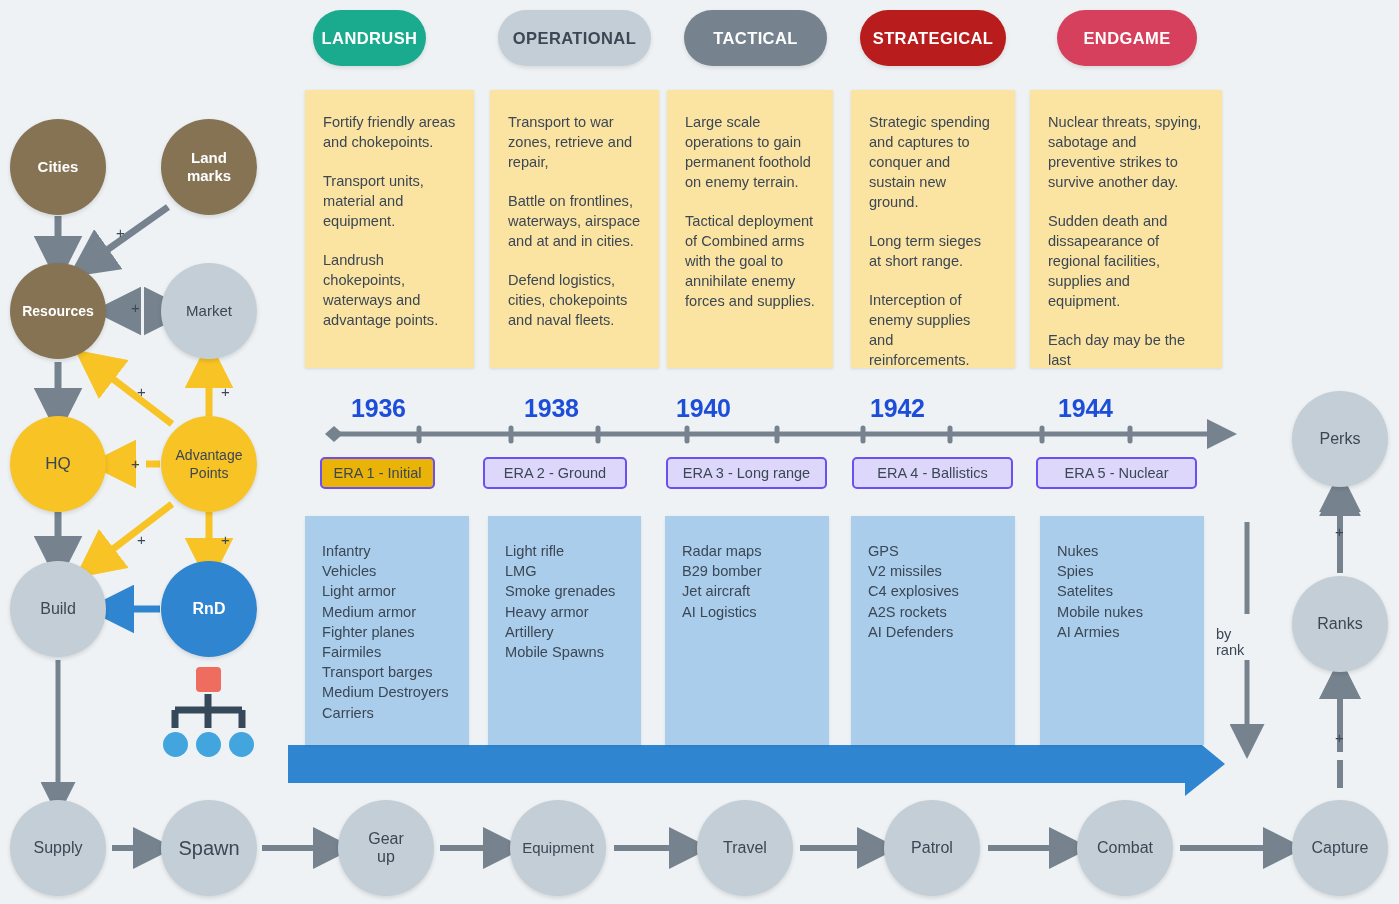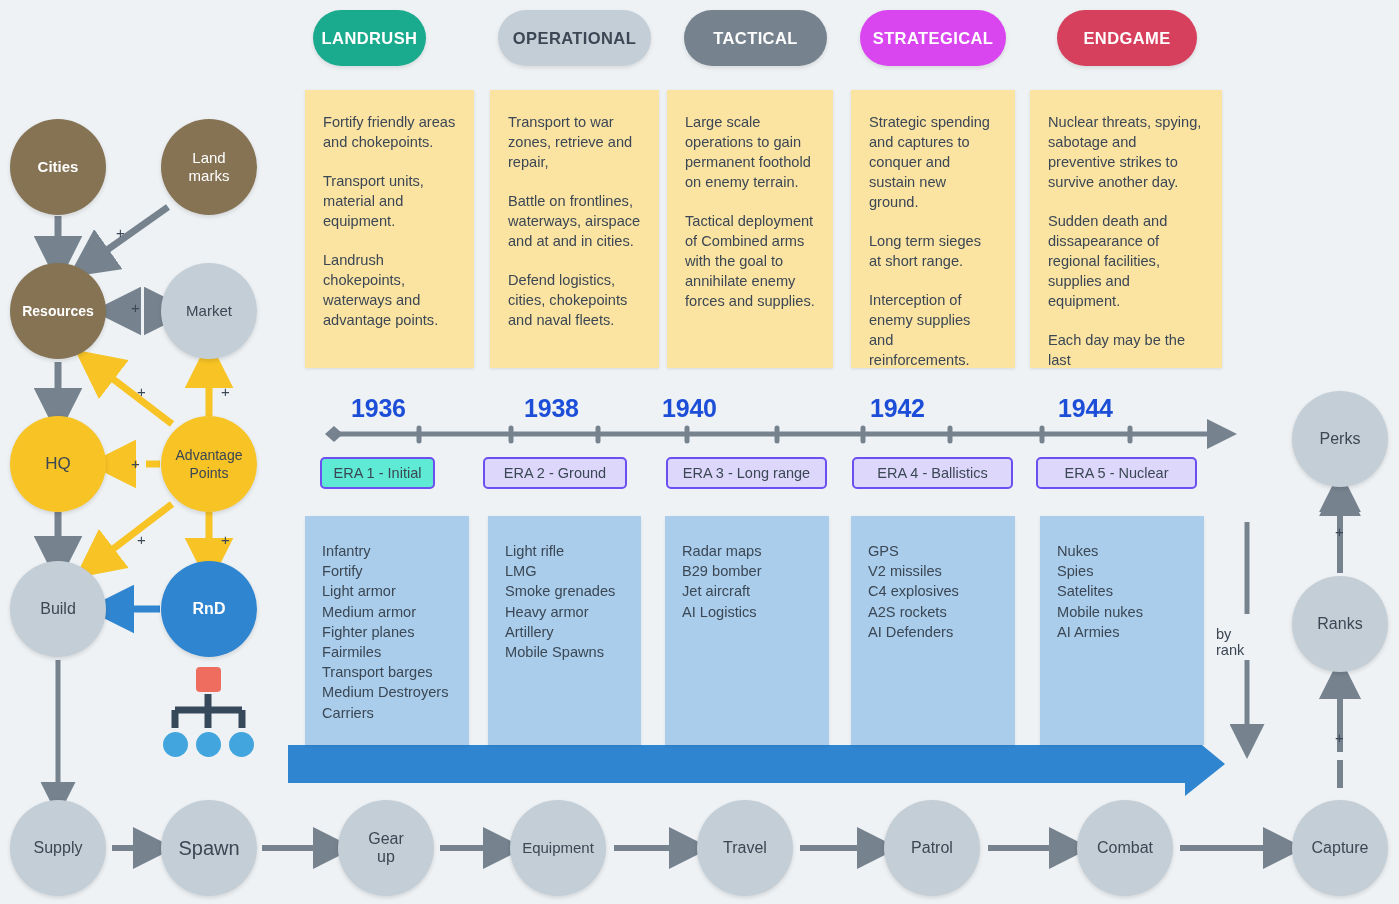--- a/index.html
+++ b/index.html
@@ -188,21 +188,21 @@
     </g>
 
     <g>
       <path d="M288 745 L1185 745 L1185 731 L1225 764 L1185 796 L1185 783 L288 783 Z" fill="#2f85d0"></path>
     </g>
   </svg>
 
   <div class="pill" style="left: 313px; top: 10px; width: 113px; background: rgb(26, 171, 142); color: rgb(255, 255, 255);">LANDRUSH</div>
   <div class="pill" style="left: 498px; top: 10px; width: 153px; background: rgb(196, 206, 214); color: rgb(59, 71, 84);">OPERATIONAL</div>
   <div class="pill" style="left: 684px; top: 10px; width: 143px; background: rgb(118, 131, 143); color: rgb(255, 255, 255);">TACTICAL</div>
-  <div class="pill" style="left: 860px; top: 10px; width: 146px; background: #d946ef; color: rgb(255, 255, 255);">STRATEGICAL</div>
+  <div class="pill" style="left: 860px; top: 10px; width: 146px; background: #b91c1c; color: rgb(255, 255, 255);">STRATEGICAL</div>
   <div class="pill" style="left: 1057px; top: 10px; width: 140px; background: rgb(214, 64, 92); color: rgb(255, 255, 255);">ENDGAME</div>
 
   <div class="desc" style="left:305px;top:90px;width:169px;height:278px;">
       <p>Fortify friendly areas and chokepoints.</p>
       <p>Transport units, material and equipment.</p>
       <p>Landrush chokepoints, waterways and advantage points.</p>
     </div>
   <div class="desc" style="left:490px;top:90px;width:169px;height:278px;">
       <p>Transport to war zones, retrieve and repair,</p>
       <p>Battle on frontlines, waterways, airspace and at and in cities.</p>
@@ -218,33 +218,33 @@
       <p>Interception of enemy supplies and reinforcements.</p>
     </div>
   <div class="desc" style="left:1030px;top:90px;width:192px;height:278px;">
       <p>Nuclear threats, spying, sabotage and preventive strikes to survive another day.</p>
       <p>Sudden death and dissapearance of regional facilities, supplies and equipment.</p>
       <p>Each day may be the last</p>
     </div>
 
   <div class="year" style="left:351px;top:394px;">1936</div>
   <div class="year" style="left:524px;top:394px;">1938</div>
-  <div class="year" style="left:662px;top:394px;">1940</div>
+  <div class="year" style="left:676px;top:394px;">1940</div>
   <div class="year" style="left:870px;top:394px;">1942</div>
   <div class="year" style="left:1058px;top:394px;">1944</div>
 
-  <div class="era" style="left: 320px; top: 457px; width: 115px; background: #5eead4; border-color: rgb(108, 79, 240);">ERA 1 - Initial</div>
+  <div class="era" style="left: 320px; top: 457px; width: 115px; background: #eab308; border-color: rgb(108, 79, 240);">ERA 1 - Initial</div>
   <div class="era" style="left: 483px; top: 457px; width: 144px; background: rgb(221, 216, 251); border-color: rgb(108, 79, 240);">ERA 2 - Ground</div>
   <div class="era" style="left: 666px; top: 457px; width: 161px; background: rgb(221, 216, 251); border-color: rgb(108, 79, 240);">ERA 3 - Long range</div>
   <div class="era" style="left: 852px; top: 457px; width: 161px; background: rgb(221, 216, 251); border-color: rgb(108, 79, 240);">ERA 4 - Ballistics</div>
   <div class="era" style="left: 1036px; top: 457px; width: 161px; background: rgb(221, 216, 251); border-color: rgb(108, 79, 240);">ERA 5 - Nuclear</div>
 
   <div class="techbox" style="left:305px;top:516px;width:164px;height:229px;">
       <div>Infantry</div>
-      <div>Fortify</div>
+      <div>Vehicles</div>
       <div>Light armor</div>
       <div>Medium armor</div>
       <div>Fighter planes</div>
       <div>Fairmiles</div>
       <div>Transport barges</div>
       <div>Medium Destroyers</div>
       <div>Carriers</div>
     </div>
   <div class="techbox" style="left:488px;top:516px;width:153px;height:229px;">
       <div>Light rifle</div>
@@ -271,21 +271,21 @@
       <div>Nukes</div>
       <div>Spies</div>
       <div>Satelites</div>
       <div>Mobile nukes</div>
       <div>AI Armies</div>
     </div>
 
   <div class="node" style="left:10px;top:119px;width:96px;height:96px;background:#857354;color:#fff;font-weight:bold;font-size:15px;">
     <span>Cities</span>
   </div>
-  <div class="node" style="left:161px;top:119px;width:96px;height:96px;background:#857354;color:#fff;font-weight:normal;font-size:15px;">
+  <div class="node" style="left:161px;top:119px;width:96px;height:96px;background:#857354;color:#fff;font-weight:bold;font-size:15px;">
     <span style="white-space:pre-line;">Land
 marks</span>
   </div>
   <div class="node" style="left:10px;top:263px;width:96px;height:96px;background:#857354;color:#fff;font-weight:bold;font-size:14px;">
     <span>Resources</span>
   </div>
   <div class="node" style="left:161px;top:263px;width:96px;height:96px;background:#c4ced6;color:#3b4754;font-size:15px;">
     <span>Market</span>
   </div>
   <div class="node" style="left:10px;top:416px;width:96px;height:96px;background:#f7c325;color:#3b4754;font-size:17px;">

